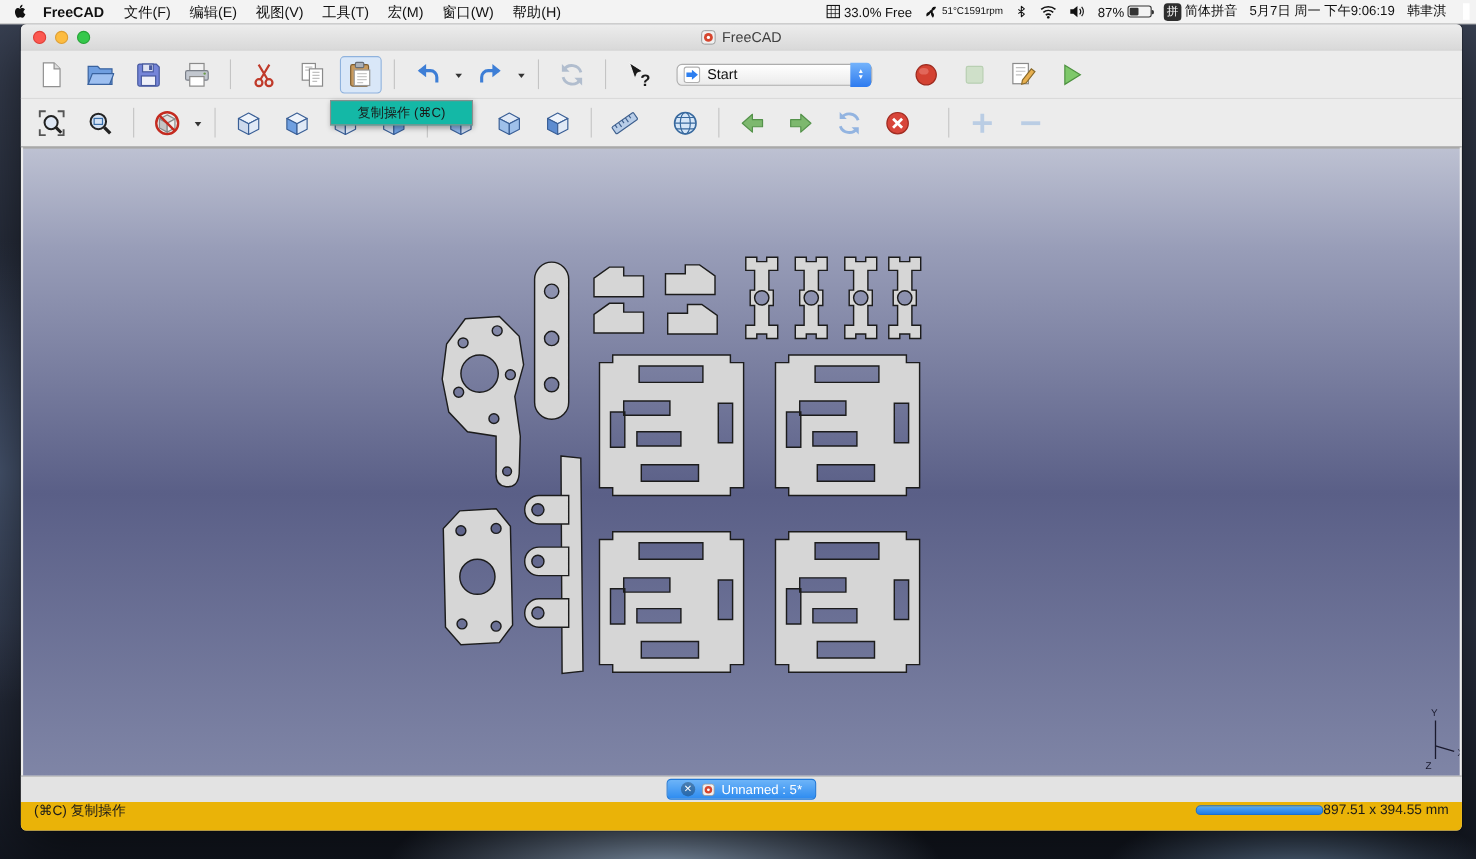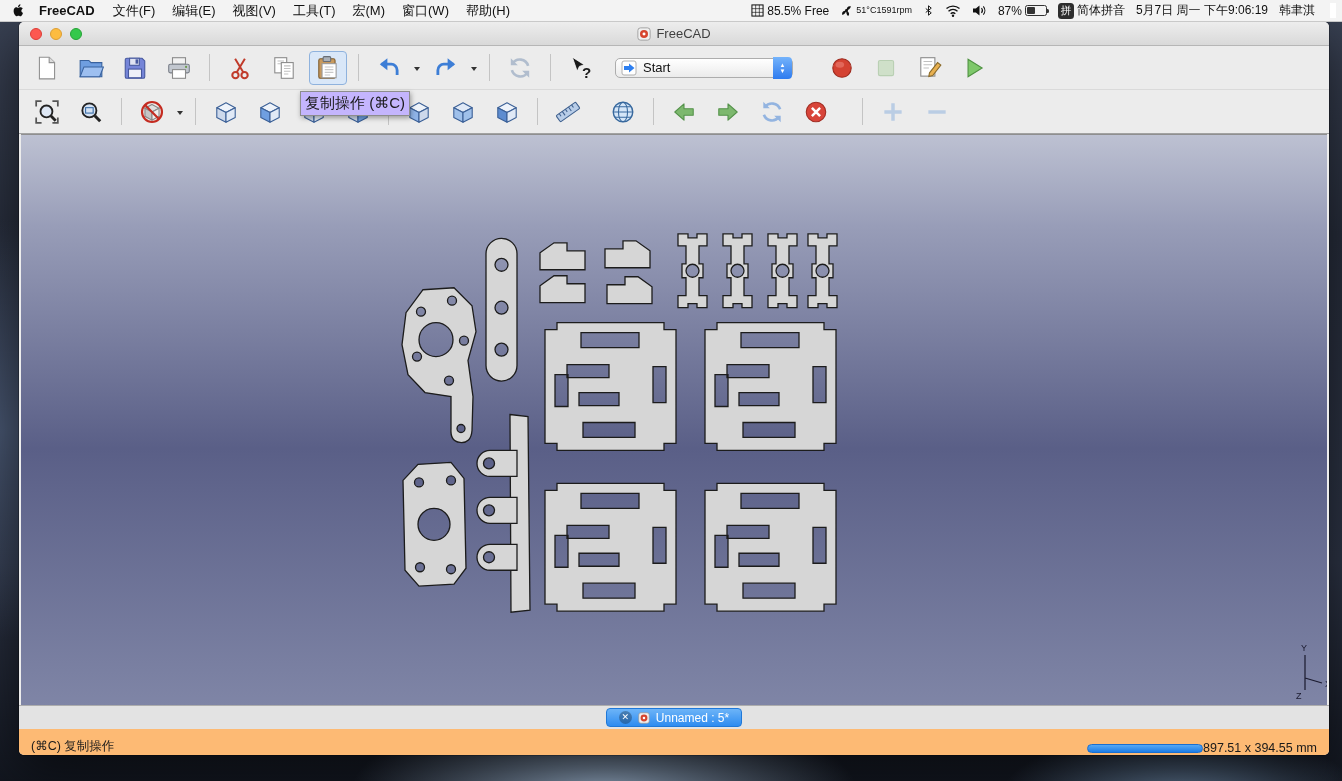--- a/index.html
+++ b/index.html
@@ -87,28 +87,28 @@
   .axis-label { font-size:9px; fill:#1a1a2e; font-family:"Liberation Sans",sans-serif; }
 
   .tabstrip { height:24px; flex:0 0 24px; background:#e3e3e3; border-top:1px solid #adadad; display:flex; align-items:center; justify-content:center; }
   .doctab {
     height:19px; padding:0 12px; border-radius:4px; color:#fff; font-size:12px;
     background:linear-gradient(#6db4f8,#2e8cf0); border:1px solid #1f78d8;
     display:flex; align-items:center; gap:6px;
   }
   .tab-close { width:13px; height:13px; border-radius:50%; background:rgba(0,0,0,.28); color:#fff; font-size:9px; line-height:13px; text-align:center; }
 
-  .statusbar { height:26px; flex:0 0 26px; display:flex; align-items:flex-end; padding:0 12px; font-size:12.5px; color:#1a1a1a; border-radius:0 0 5px 5px; background:#fdba74; }
+  .statusbar { height:26px; flex:0 0 26px; display:flex; align-items:flex-start; padding:0 12px; font-size:12.5px; color:#1a1a1a; border-radius:0 0 5px 5px; background:#eab308; }
   .sb-right { margin-left:auto; display:flex; align-items:center; }
   .progress { width:116px; height:9px; border-radius:5px; background:linear-gradient(#55a8f5,#1e7de6); border:1px solid #1a6fd0; }
 
   .tooltip {
     position:absolute; left:300px; top:91px; z-index:60;
-    background:#c4b5fd; border:1px solid #8d8d8d; padding:2px 4px;
-    font-size:15px; color:#1a1a1a; box-shadow:1px 2px 5px rgba(0,0,0,.35); white-space:nowrap;
+    background:#14b8a6; border:1px solid #8d8d8d; padding:2px 24px;
+    font-size:12px; color:#1a1a1a; box-shadow:1px 2px 5px rgba(0,0,0,.35); white-space:nowrap;
   }
 </style>
 </head>
 <body>
 
 <div class="desktop">
 
   <div class="menubar">
     <span class="apple">
       <svg width="13" height="15" viewBox="0 0 16 18">
@@ -123,21 +123,21 @@
     <span class="menu">宏(M)</span>
     <span class="menu">窗口(W)</span>
     <span class="menu">帮助(H)</span>
 
     <span class="mb-right">
       <span class="mb-item">
         <svg width="13" height="13" viewBox="0 0 14 14">
             <rect x="1" y="1" width="12" height="12" fill="none" stroke="#111" stroke-width="1.1"></rect>
             <path d="M1 5h12M1 9h12M5 1v12M9 1v12" stroke="#111" stroke-width="0.7"></path>
           </svg>
-        <span>85.5% Free</span>
+        <span>33.0% Free</span>
       </span>
       <span class="mb-item">
         <svg width="13" height="13" viewBox="0 0 14 14">
             <circle cx="7" cy="7" r="1.6" fill="#111"></circle>
             <path d="M7 7C7 3 9.5 1.6 11.8 2.6 11 5 9 6.3 7 7zM7 7C3 7 1.6 9.5 2.6 11.8 5 11 6.3 9 7 7zM7 7c3.4 1.8 3.4 4.6 1.7 6C7 11.6 6.4 9 7 7z" fill="#111"></path>
           </svg>
         <span class="two-line">
           <span>51°C</span>
           <span>1591rpm</span>
         </span>

